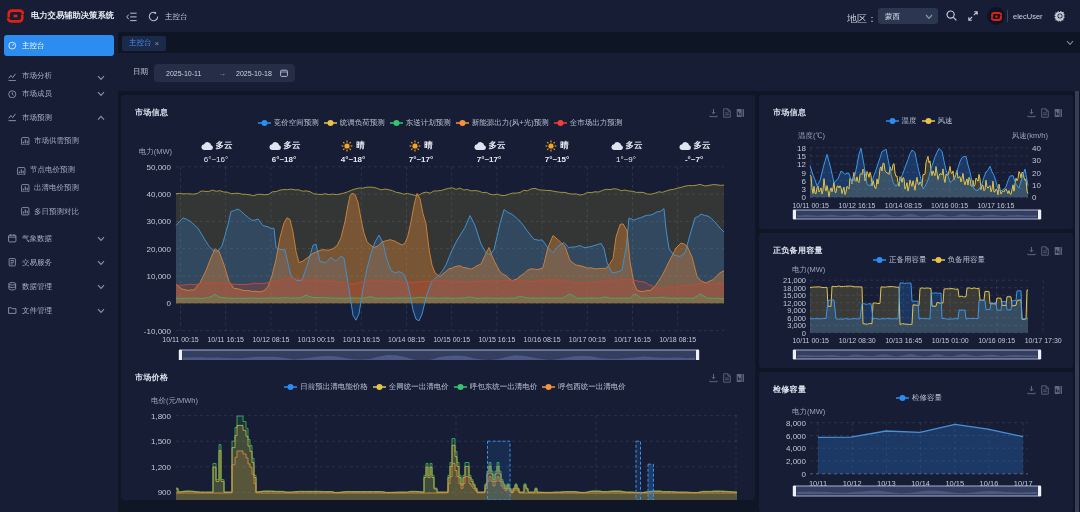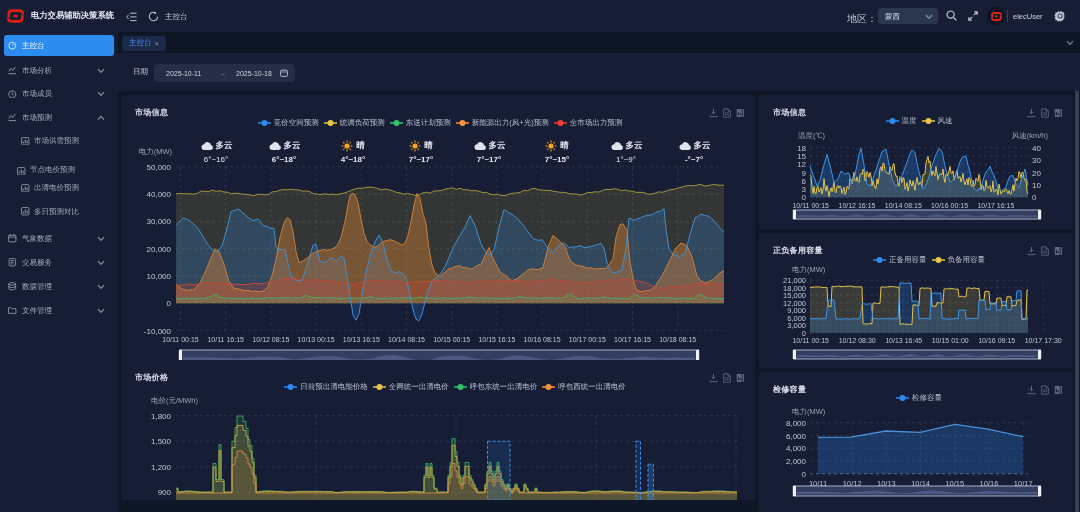--- a/index.html
+++ b/index.html
@@ -63,21 +63,21 @@
   </svg>
 </div>
 
 <div class="abs" style="left:0;top:32px;width:118px;height:480px;background:#161d35">
     <div class="abs" style="left:4px;top:3px;width:110px;height:21px;background:#2d8cf0;border-radius:3px;display:flex;align-items:center;color:#fff;font-size:7.5px"><span style="margin-left:4px;margin-right:5.5px;display:flex">
         <svg width="8.5" height="8.5" viewBox="0 0 12 12" style="flex:none">
           <circle cx="6" cy="6.5" r="4.8" stroke="#ffffff" stroke-width="1.1" fill="none"></circle>
           <path d="M6,6.5 L8.6,4.4" stroke="#ffffff" stroke-width="1.1"></path>
         </svg>
       </span>主控台</div>
-    <div class="abs" style="left:4px;top:28px;width:110px;height:21px;display:flex;align-items:center;color:#a6afc2;font-size:7.5px"><span style="margin-left:4px;margin-right:5.5px;display:flex">
+    <div class="abs" style="left:4px;top:28px;width:110px;height:21px;display:flex;align-items:flex-end;color:#a6afc2;font-size:7.5px"><span style="margin-left:4px;margin-right:5.5px;display:flex">
         <svg width="8.5" height="8.5" viewBox="0 0 12 12" style="flex:none">
           <path d="M0.8,10.8 H11.2 M1.2,7.6 L4,3.4 L6.6,6.4 L10.6,1.2" stroke="#aeb7c8" stroke-width="1.1" fill="none"></path>
         </svg>
       </span>市场分析<svg width="8" height="6" viewBox="0 0 8 6" style="margin-left:auto;margin-right:9px;flex:none">
         <path d="M1,1.2 L4,4.4 L7,1.2" stroke="#8b95aa" stroke-width="1.1" fill="none"></path>
       </svg></div>
     <div class="abs" style="left:4px;top:51.5px;width:110px;height:21px;display:flex;align-items:center;color:#a6afc2;font-size:7.5px"><span style="margin-left:4px;margin-right:5.5px;display:flex">
         <svg width="8.5" height="8.5" viewBox="0 0 12 12" style="flex:none">
           <circle cx="6" cy="6" r="5" stroke="#aeb7c8" stroke-width="1" fill="none"></circle>
           <path d="M6,3.2 V6 L8,7.4" stroke="#aeb7c8" stroke-width="1" fill="none"></path>

